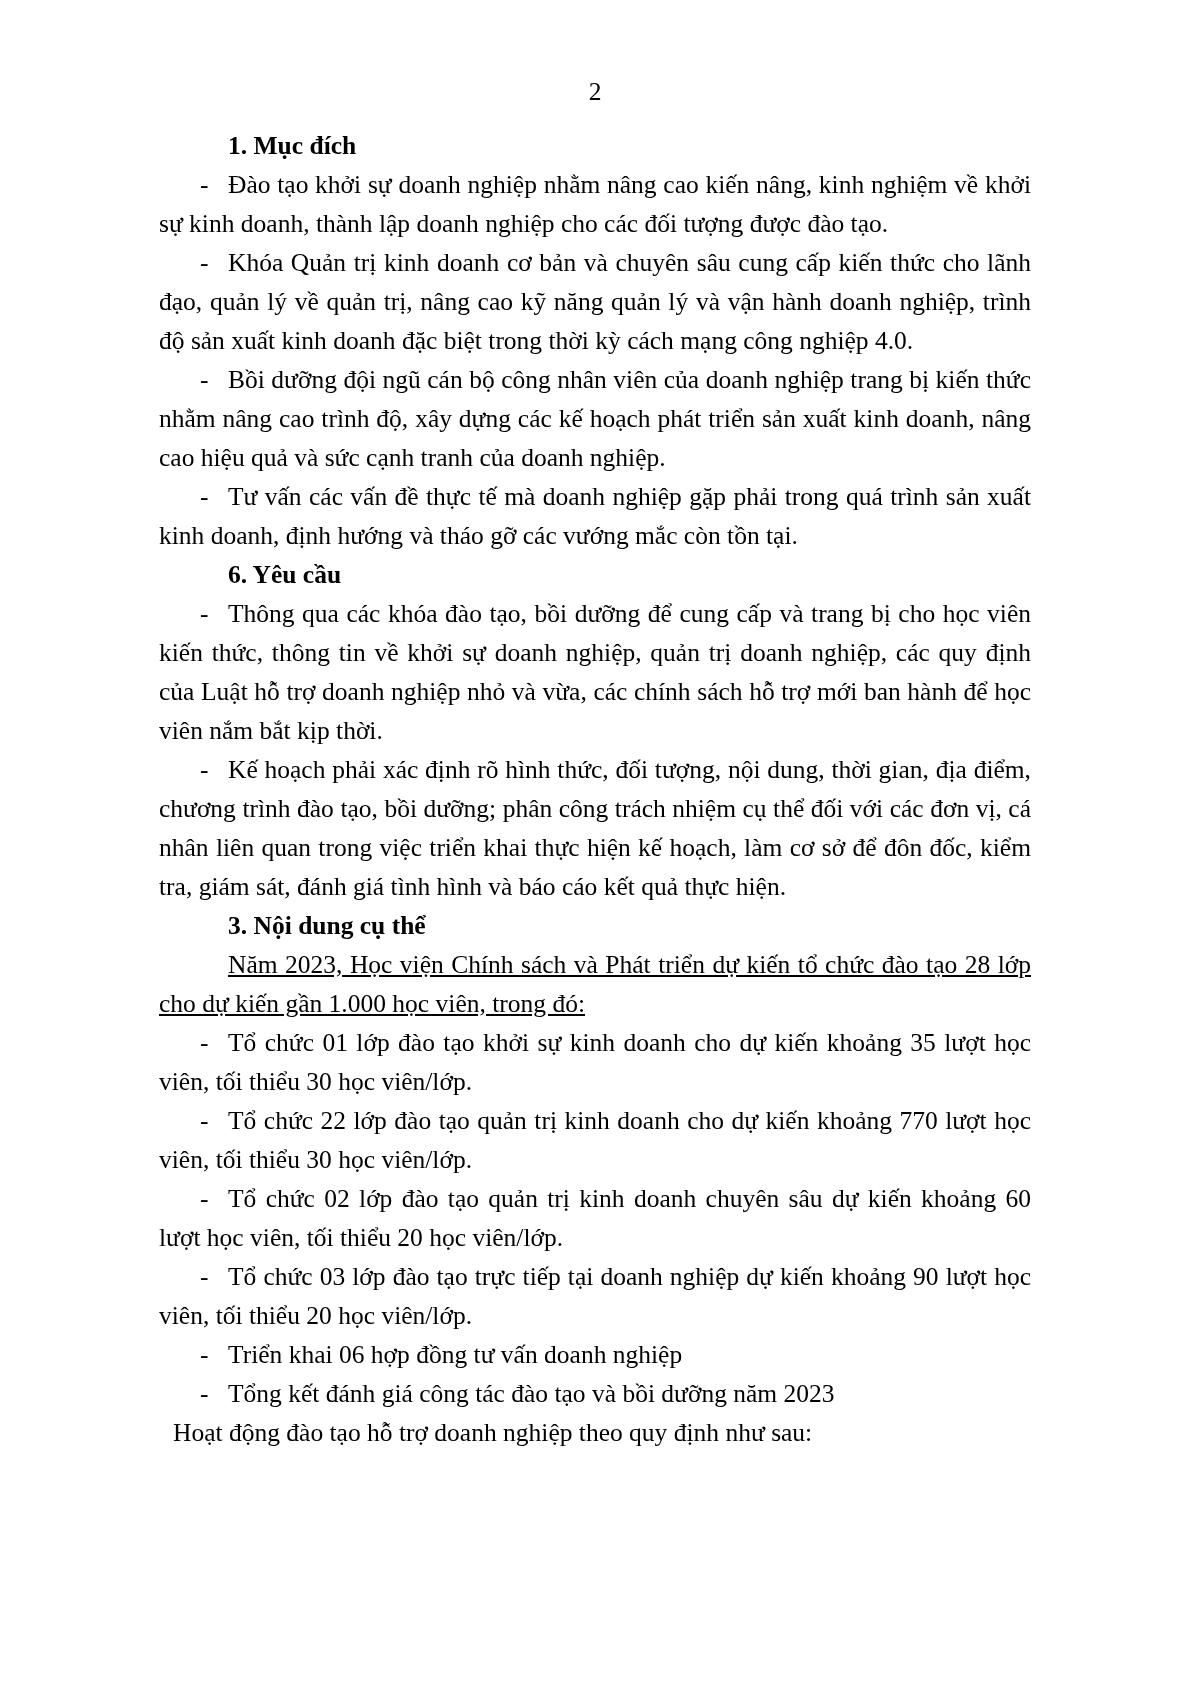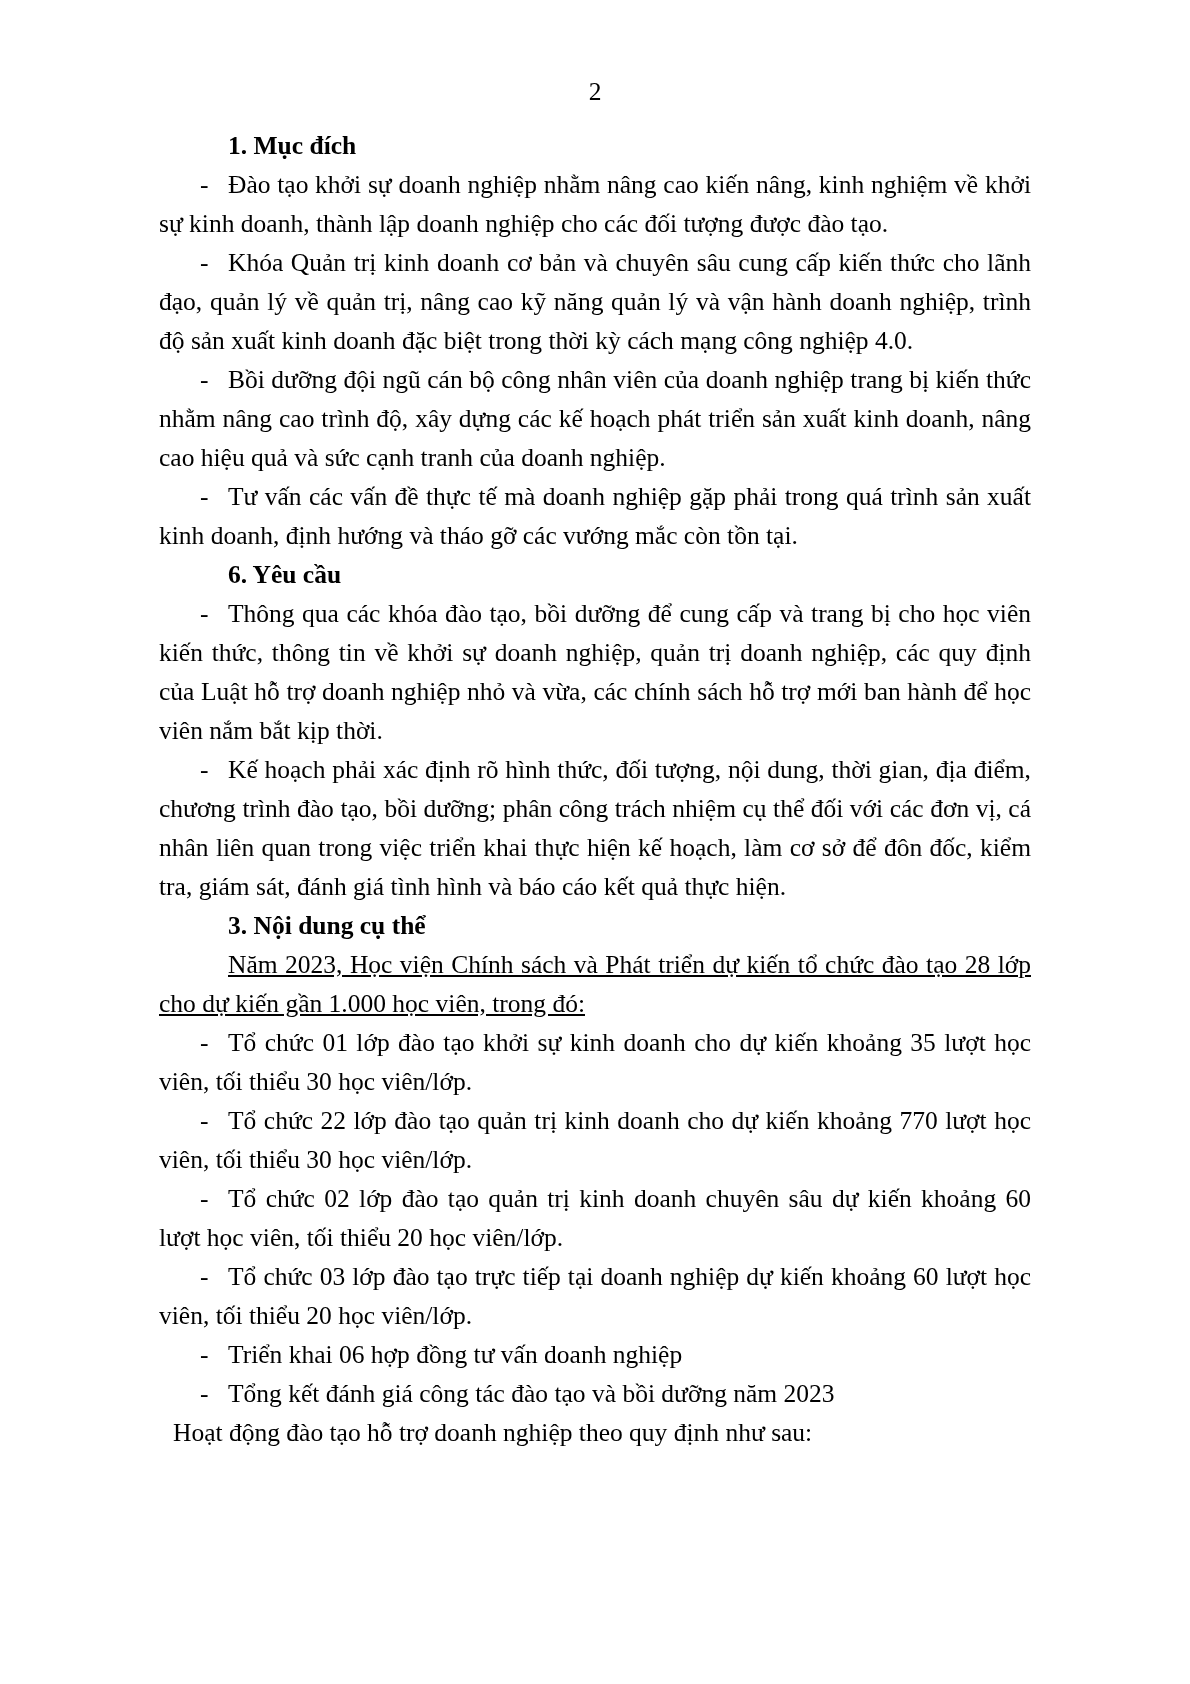--- a/index.html
+++ b/index.html
@@ -38,20 +38,20 @@
       <p class="bullet-item"><span class="dash">-</span><span>Thông qua các khóa đào tạo, bồi dưỡng để cung cấp và trang bị cho học viên kiến thức, thông tin về khởi sự doanh nghiệp, quản trị doanh nghiệp, các quy định của Luật hỗ trợ doanh nghiệp nhỏ và vừa, các chính sách hỗ trợ mới ban hành để học viên nắm bắt kịp thời.</span></p>
       <p class="bullet-item"><span class="dash">-</span><span>Kế hoạch phải xác định rõ hình thức, đối tượng, nội dung, thời gian, địa điểm, chương trình đào tạo, bồi dưỡng; phân công trách nhiệm cụ thể đối với các đơn vị, cá nhân liên quan trong việc triển khai thực hiện kế hoạch, làm cơ sở để đôn đốc, kiểm tra, giám sát, đánh giá tình hình và báo cáo kết quả thực hiện.</span></p>
     </section>
 
     <section>
       <p class="heading">3. Nội dung cụ thể</p>
       <p class="para indent-para">Năm 2023, Học viện Chính sách và Phát triển dự kiến tổ chức đào tạo 28 lớp cho dự kiến gần 1.000 học viên, trong đó:</p>
       <p class="bullet-item"><span class="dash">-</span><span>Tổ chức 01 lớp đào tạo khởi sự kinh doanh cho dự kiến khoảng 35 lượt học viên, tối thiểu 30 học viên/lớp.</span></p>
       <p class="bullet-item"><span class="dash">-</span><span>Tổ chức 22 lớp đào tạo quản trị kinh doanh cho dự kiến khoảng 770 lượt học viên, tối thiểu 30 học viên/lớp.</span></p>
       <p class="bullet-item"><span class="dash">-</span><span>Tổ chức 02 lớp đào tạo quản trị kinh doanh chuyên sâu dự kiến khoảng 60 lượt học viên, tối thiểu 20 học viên/lớp.</span></p>
-      <p class="bullet-item"><span class="dash">-</span><span>Tổ chức 03 lớp đào tạo trực tiếp tại doanh nghiệp dự kiến khoảng 60 lượt học viên, tối thiểu 20 học viên/lớp.</span></p>
+      <p class="bullet-item"><span class="dash">-</span><span>Tổ chức 03 lớp đào tạo trực tiếp tại doanh nghiệp dự kiến khoảng 90 lượt học viên, tối thiểu 20 học viên/lớp.</span></p>
       <p class="bullet-item"><span class="dash">-</span><span>Triển khai 06 hợp đồng tư vấn doanh nghiệp</span></p>
       <p class="bullet-item"><span class="dash">-</span><span>Tổng kết đánh giá công tác đào tạo và bồi dưỡng năm 2023</span></p>
     </section>
 
     <p class="closing">Hoạt động đào tạo hỗ trợ doanh nghiệp theo quy định như sau:</p>
   </div>
 </div>
 
 </body></html>

